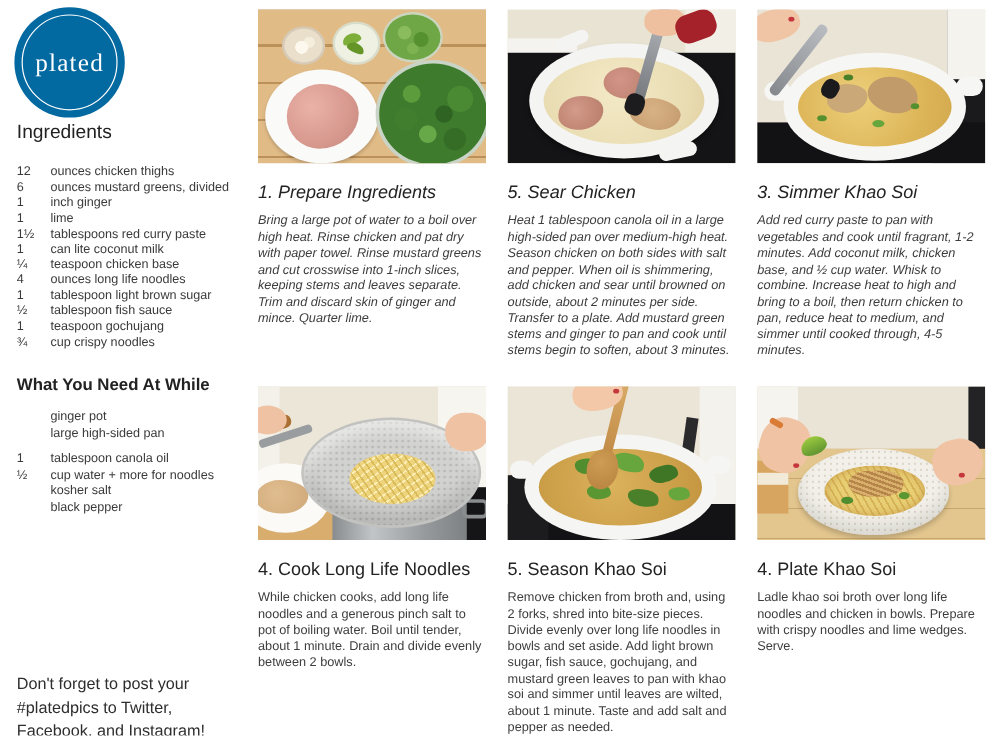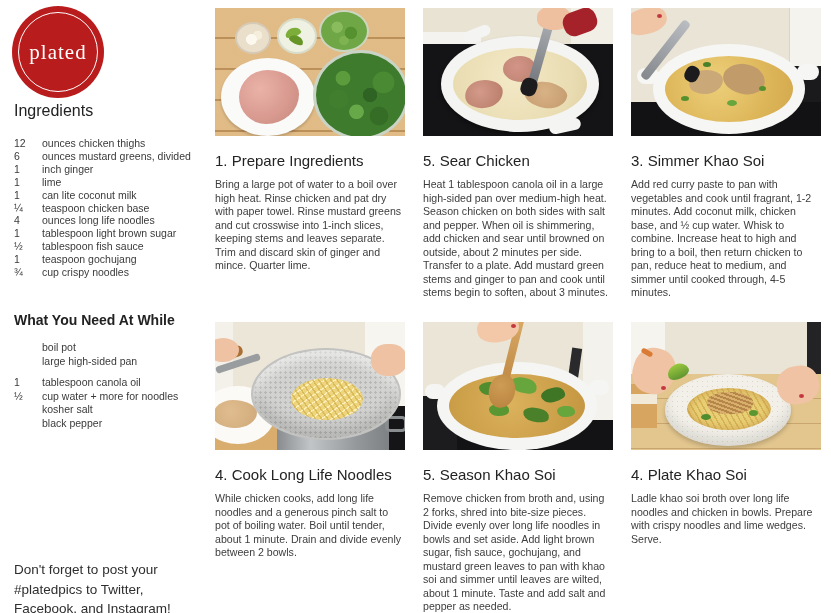--- a/index.html
+++ b/index.html
@@ -6,42 +6,42 @@
   body{
     width:831px;height:613px;position:relative;overflow:hidden;
     background:#ffffff;
     font-family:"Liberation Sans", sans-serif;
     color:#3c3c3c;
   }
   .abs{position:absolute;}
 
   
   .logo{left:12px;top:6px;width:92px;height:92px;border-radius:50%;
-    background:#b91c1c;display:flex;align-items:center;justify-content:center;}
+    background:#0369a1;display:flex;align-items:center;justify-content:center;}
   .logo-ring{width:78px;height:78px;border:1.5px solid #ffffff;border-radius:50%;
     display:flex;align-items:center;justify-content:center;}
   .logo-text{color:#ffffff;font-family:"Liberation Serif", serif;font-size:21px;letter-spacing:1px;}
 
   .ing-title{left:14px;top:102px;font-size:16px;color:#222222;font-weight:400;}
   .ing-list{left:14px;top:137px;width:196px;}
   .ing-row{display:flex;font-size:10.5px;line-height:12.9px;color:#3a3a3a;}
   .ing-qty{width:28px;flex:0 0 28px;}
   .ing-name{flex:1;}
 
   .home-title{left:14px;top:312px;font-size:14px;font-weight:700;color:#222222;}
   .home-list-a{left:14px;top:341px;width:196px;}
   .home-list-b{left:14px;top:376px;width:196px;}
   .home-list-a .ing-row,.home-list-b .ing-row{line-height:13.6px;}
 
   .footer-note{left:14px;top:560px;width:180px;font-size:13.5px;line-height:19.5px;color:#2e2e2e;}
 
   
   .step{position:absolute;width:190px;}
   .col1{left:215px;} .col2{left:423px;} .col3{left:631px;}
-  .row1{top:8px;} .row2{top:322px;}
+  .row1{top:8px;font-style:italic;} .row2{top:322px;}
   .photo{width:190px;height:128px;position:relative;overflow:hidden;background:#ddd;}
   .step-title{margin-top:16px;font-size:15px;color:#232323;font-weight:400;}
   .step-body{margin-top:9px;font-size:10.6px;line-height:13.5px;color:#3d3d3d;}
 
   
   .p1{background:#d9ae74;
       background-image:repeating-linear-gradient(180deg,rgba(255,235,200,.22) 0 29px,rgba(140,95,45,.38) 29px 31px);}
   .p1-plate{left:6px;top:50px;width:94px;height:78px;background:#fafaf8;border-radius:50%;box-shadow:0 2px 3px rgba(0,0,0,.18);}
   .p1-chicken{left:24px;top:62px;width:60px;height:54px;
       background:radial-gradient(circle at 35% 35%,#eab3a8,#d99a90 55%,#c4857c);
@@ -194,20 +194,24 @@
     </div>
   <div class="ing-row">
       <span class="ing-qty">1</span>
       <span class="ing-name">inch ginger</span>
     </div>
   <div class="ing-row">
       <span class="ing-qty">1</span>
       <span class="ing-name">lime</span>
     </div>
   <div class="ing-row">
+      <span class="ing-qty">1½</span>
+      <span class="ing-name">tablespoons red curry paste</span>
+    </div>
+  <div class="ing-row">
       <span class="ing-qty">1</span>
       <span class="ing-name">can lite coconut milk</span>
     </div>
   <div class="ing-row">
       <span class="ing-qty">¼</span>
       <span class="ing-name">teaspoon chicken base</span>
     </div>
   <div class="ing-row">
       <span class="ing-qty">4</span>
       <span class="ing-name">ounces long life noodles</span>
@@ -228,21 +232,21 @@
       <span class="ing-qty">¾</span>
       <span class="ing-name">cup crispy noodles</span>
     </div>
 </div>
 
 <div class="abs home-title">What You Need At While</div>
 
 <div class="abs home-list-a">
   <div class="ing-row">
       <span class="ing-qty"></span>
-      <span class="ing-name">boil pot</span>
+      <span class="ing-name">ginger pot</span>
     </div>
   <div class="ing-row">
       <span class="ing-qty"></span>
       <span class="ing-name">large high-sided pan</span>
     </div>
 </div>
 
 <div class="abs home-list-b">
   <div class="ing-row">
       <span class="ing-qty">1</span>

